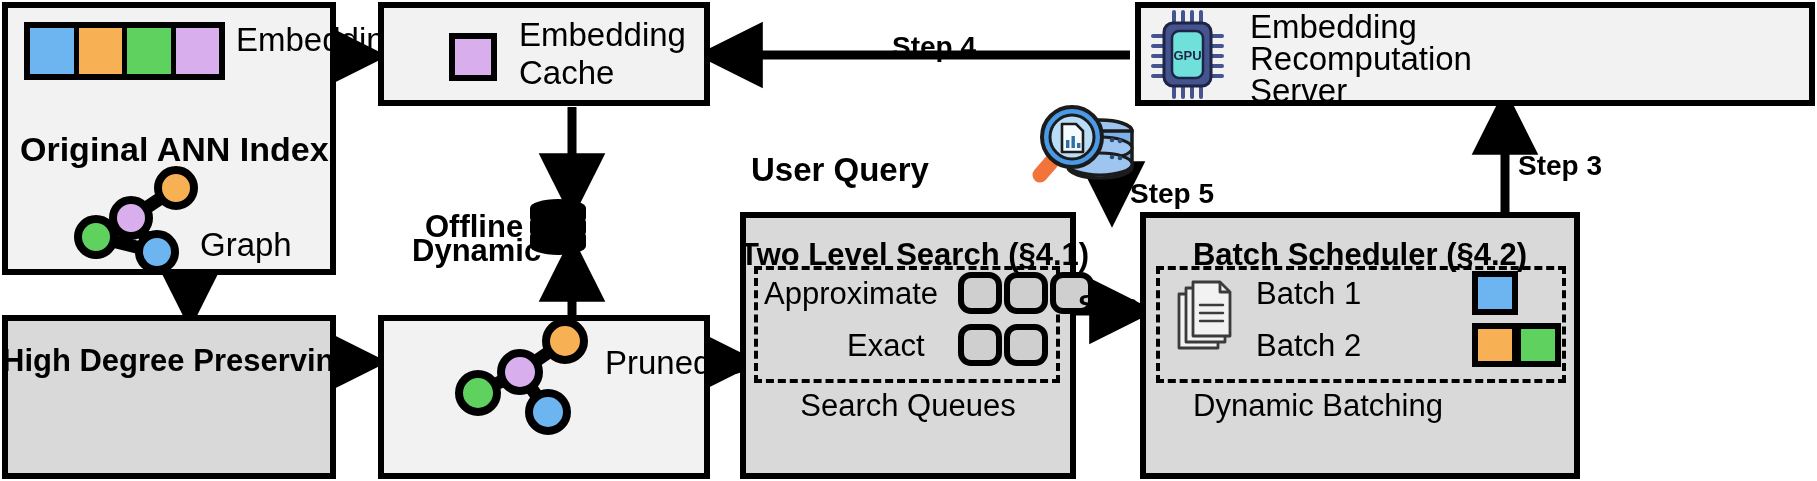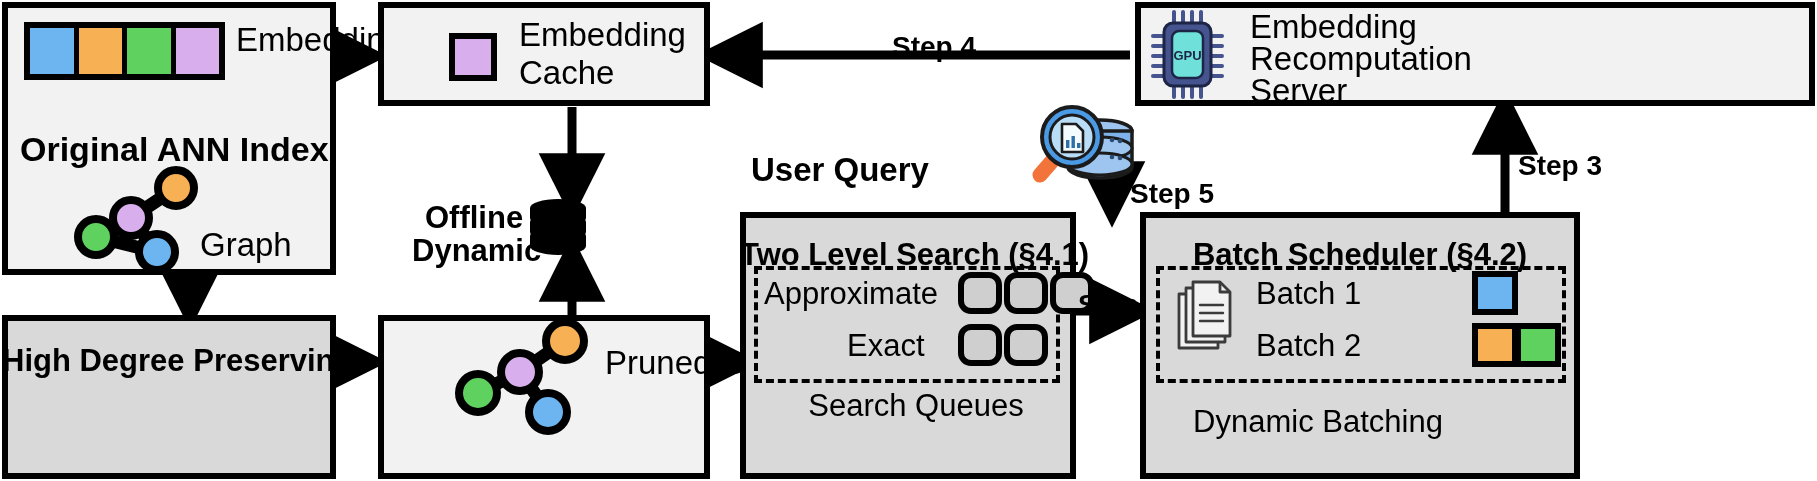--- a/index.html
+++ b/index.html
@@ -151,21 +151,21 @@
   <div class="box gray" style="left:2px; top:315px; width:334px; height:164px;">
   </div>
   <div class="lbl bold center" style="left:2px; top:332px; width:334px; font-size:31px;">High Degree Preserving</div>
 
   <div class="box" style="left:378px; top:2px; width:332px; height:104px;">
   </div>
   <div class="swatch" style="left:449px; top:33px; width:48px; height:48px; background:#d9aeec;"></div>
   <div class="lbl" style="left:519px; top:17px; font-size:33px;">Embedding</div>
   <div class="lbl" style="left:519px; top:55px; font-size:33px;">Cache</div>
 
-  <div class="lbl bold" style="left:425px; top:189px; font-size:31px;">Offline</div>
+  <div class="lbl bold" style="left:425px; top:198px; font-size:31px;">Offline</div>
   <div class="lbl bold" style="left:412px; top:222px; font-size:31px;">Dynamic</div>
 
   <svg class="lay" viewBox="0 0 1817 481">
     <g fill="#000">
       <ellipse cx="558" cy="208" rx="28" ry="9"></ellipse>
       <path d="M530,208 v10 a28,9 0 0 0 56,0 v-10 z"></path>
       <ellipse cx="558" cy="222" rx="28" ry="9"></ellipse>
       <path d="M530,222 v10 a28,9 0 0 0 56,0 v-10 z"></path>
       <ellipse cx="558" cy="236" rx="28" ry="9"></ellipse>
       <path d="M530,236 v10 a28,9 0 0 0 56,0 v-10 z"></path>
@@ -234,21 +234,21 @@
     <div class="slot" style="width:44px;height:42px;"></div>
     <div class="slot" style="width:44px;height:42px;"></div>
   </div>
 
   <div class="lbl" style="left:847px; top:329px; font-size:31px;">Exact</div>
   <div style="position:absolute; left:958px; top:324px; display:flex; gap:2px;">
     <div class="slot" style="width:44px;height:42px;"></div>
     <div class="slot" style="width:44px;height:42px;"></div>
   </div>
 
-  <div class="lbl center" style="left:740px; top:389px; width:336px; font-size:31px;padding-left:8px;">Search Queues</div>
+  <div class="lbl center" style="left:740px; top:389px; width:336px; font-size:31px;">Search Queues</div>
 
   <div class="lbl bold" style="left:1078px; top:277px; font-size:28px;">Step 2</div>
 
   <div class="box gray" style="left:1140px; top:212px; width:440px; height:267px;">
   </div>
   <div class="lbl bold center" style="left:1140px; top:226px; width:440px; font-size:31px;">Batch Scheduler (§4.2)</div>
 
   <div class="dashed" style="left:1156px; top:266px; width:410px; height:117px;"></div>
 
   <svg class="lay" viewBox="0 0 1817 481">
@@ -270,21 +270,21 @@
   <div style="position:absolute; left:1472px; top:271px; display:flex; gap:0;">
     <div class="swatch" style="position:relative; left:0; top:0; width:46px; height:44px; background:#6cb5f0;"></div>
   </div>
 
   <div class="lbl" style="left:1256px; top:329px; font-size:31px;">Batch 2</div>
   <div style="position:absolute; left:1472px; top:323px; display:flex;">
     <div class="swatch" style="position:relative; width:46px; height:44px; background:#f7b054;"></div>
     <div class="swatch" style="position:relative; width:46px; height:44px; background:#5ed15e; margin-left:-3px;"></div>
   </div>
 
-  <div class="lbl center" style="left:1140px; top:389px; width:356px; font-size:31px;margin-top:16px;">Dynamic Batching</div>
+  <div class="lbl center" style="left:1140px; top:389px; width:356px; font-size:31px;">Dynamic Batching</div>
 
   <div class="lbl bold" style="left:1518px; top:138px; font-size:28px;">Step 3</div>
 
   <div class="box" style="left:1135px; top:2px; width:680px; height:104px;">
   </div>
 
   <svg class="lay" viewBox="0 0 1817 481">
     <g stroke="#45538f" stroke-width="4" stroke-linecap="round">
       <line x1="1174" y1="23" x2="1174" y2="12"></line>
       <line x1="1183" y1="23" x2="1183" y2="12"></line>

